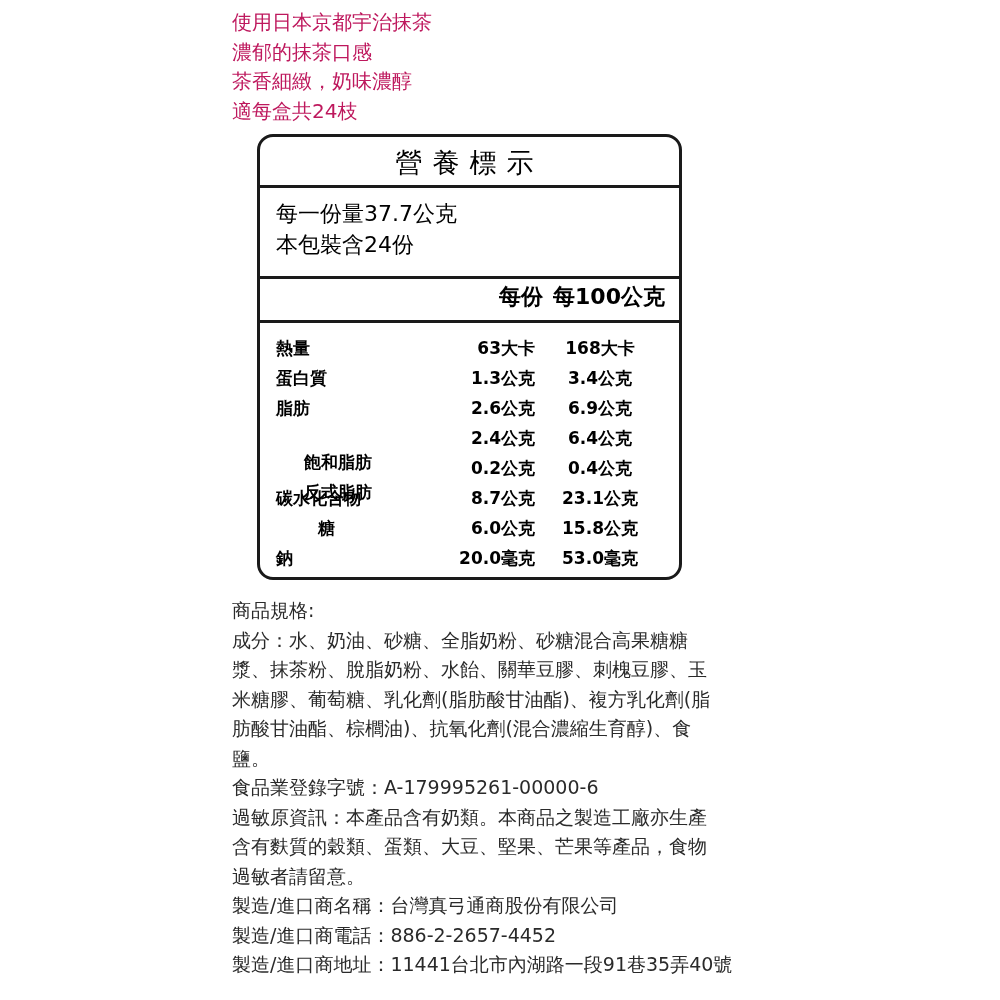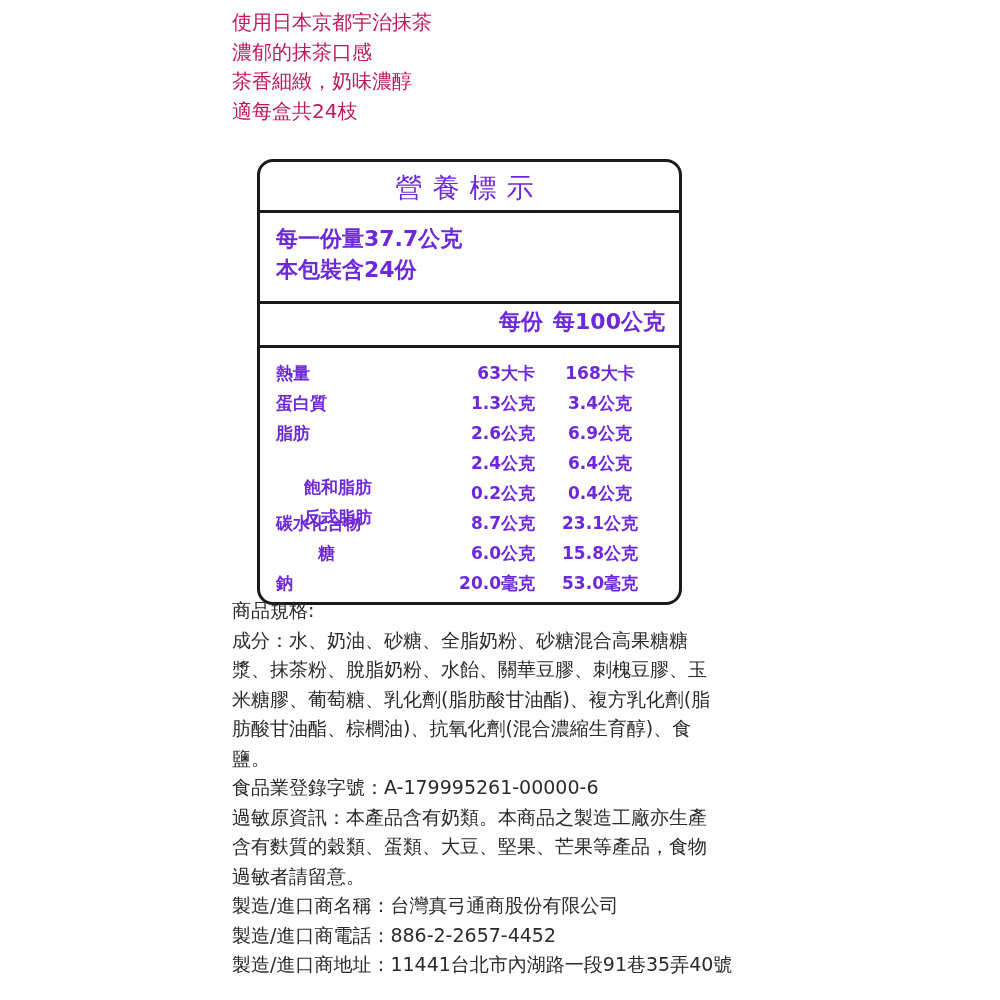--- a/index.html
+++ b/index.html
@@ -21,27 +21,27 @@
       top: 8px;
       font-size: 20px;
       line-height: 29.5px;
       color: #be185d;
     }
     .intro div { white-space: nowrap; }
 
     .label-box {
       position: absolute;
       left: 257px;
-      top: 159px;
+      top: 134px;
       width: 419px;
       height: 440px;
       border: 3px solid #1a1a1a;
       border-radius: 16px;
       box-sizing: content-box;
-      color: #6d28d9;
+      color: #000000;
     }
     .lb-title {
       position: absolute;
       left: 0; right: 0; top: 0;
       height: 49px;
       text-align: center;
       font-size: 27px;
       line-height: 52px;
       letter-spacing: 10px;
       font-weight: 400;
@@ -51,21 +51,21 @@
       left: 0; right: 0;
       height: 3px;
       background: #1a1a1a;
     }
     .lb-serving {
       position: absolute;
       left: 16px;
       top: 61px;
       font-size: 22px;
       line-height: 31px;
-      font-weight: 700;
+      font-weight: 400;
     }
     .lb-colhead {
       position: absolute;
       right: 14px;
       top: 145px;
       font-size: 22px;
       line-height: 30px;
       font-weight: 700;
       white-space: nowrap;
     }

